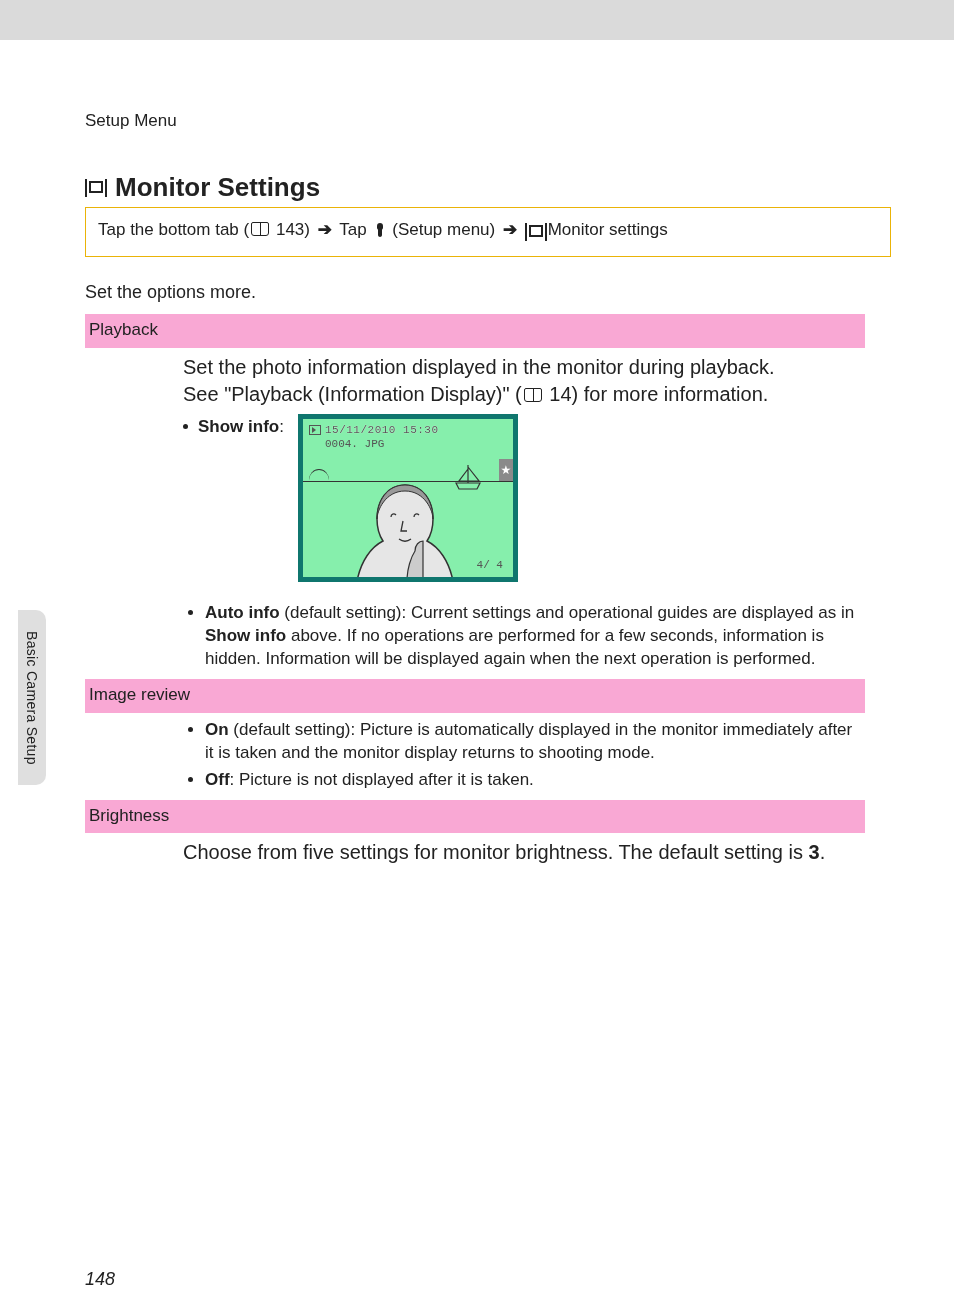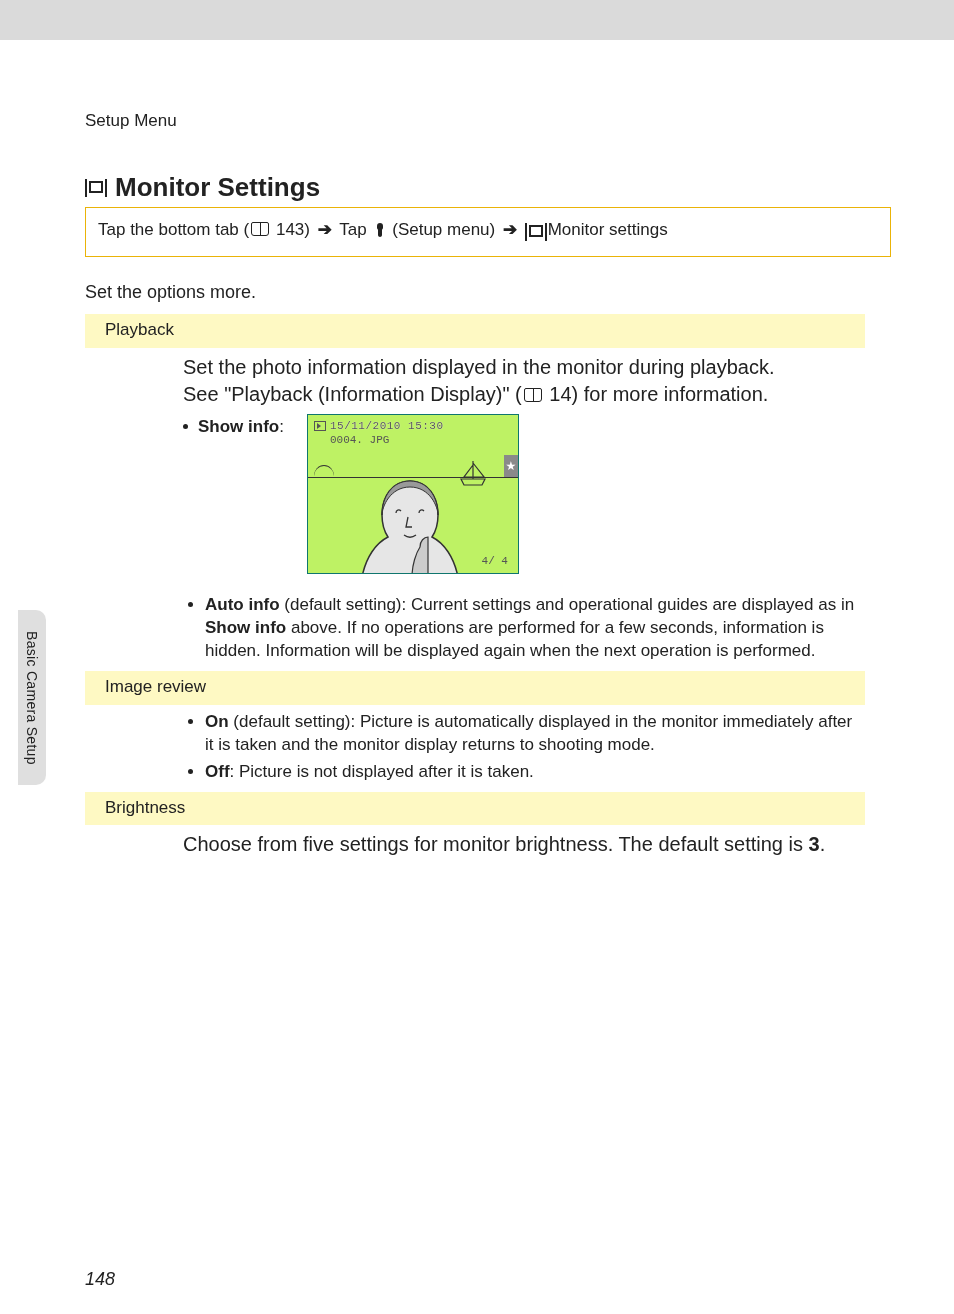--- a/index.html
+++ b/index.html
@@ -113,61 +113,61 @@
     left:85px;top:240px;
     font-size:18px;
     font-weight:300;
   }
   .content{
     position:absolute;
     left:85px;top:270px;
     width:780px;
   }
   .band{
-    background:#fef9c3;
-    padding:5px 10px 6px 20px;
+    background:#f9a8d4;
+    padding:5px 10px 6px 4px;
     margin-top:4px;
     font-size:17px;
   }
   .desc{
     padding:6px 0 6px 98px;
     font-size:20px;
   }
   ul.opts{
     margin:6px 0 8px 98px;
     padding-left:22px;
   }
   ul.opts li{
     margin-bottom:4px;
   }
   .showinfo-row{
     display:flex;
     align-items:flex-start;
-    gap:23px;
+    gap:14px;
     margin-left:98px;
     margin-bottom:20px;
   }
   .showinfo-label{
     font-size:17px;
     white-space:nowrap;
     padding-top:2px;
   }
   .bullet{
     display:inline-block;
     width:5px;height:5px;
     background:#222;
     border-radius:50%;
     vertical-align:3px;
     margin-right:10px;
   }
   .preview{
     width:210px;height:158px;
-    border:1px solid #0f766e;
+    border:5px solid #0f766e;
     position:relative;
-    background:#bef264;
+    background:#86efac;
     overflow:hidden;
   }
   .preview .topline{
     position:absolute;left:6px;top:4px;
     font-family:"Courier New",monospace;
     font-size:11px;
     letter-spacing:0.5px;
     color:#555;
     text-shadow:0 0 1px #fff;
   }

